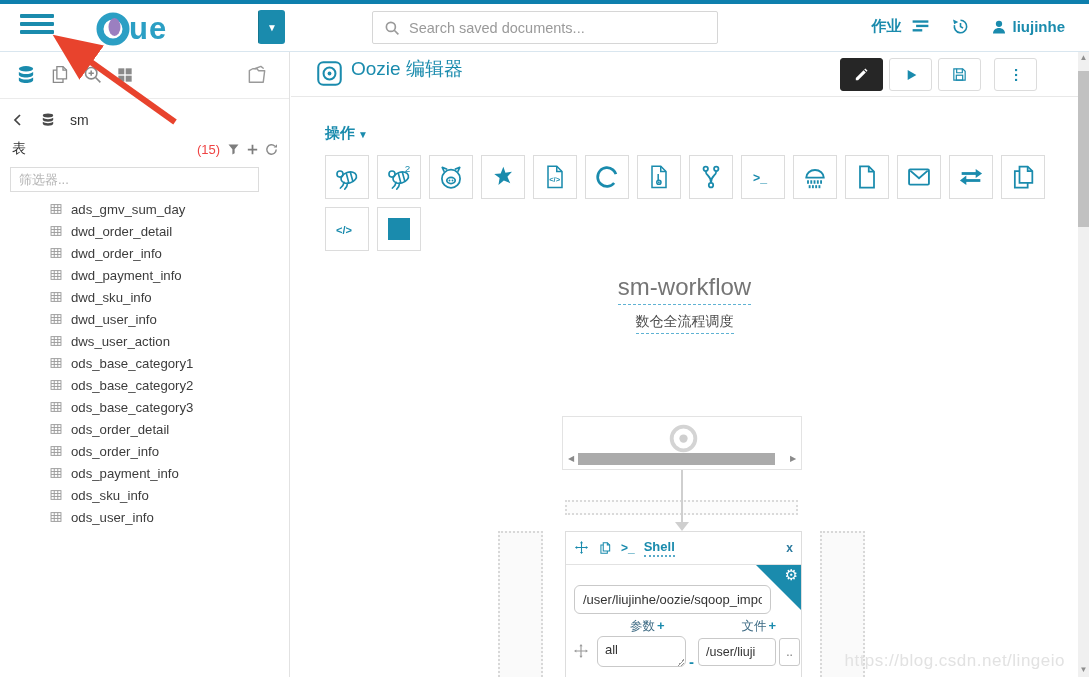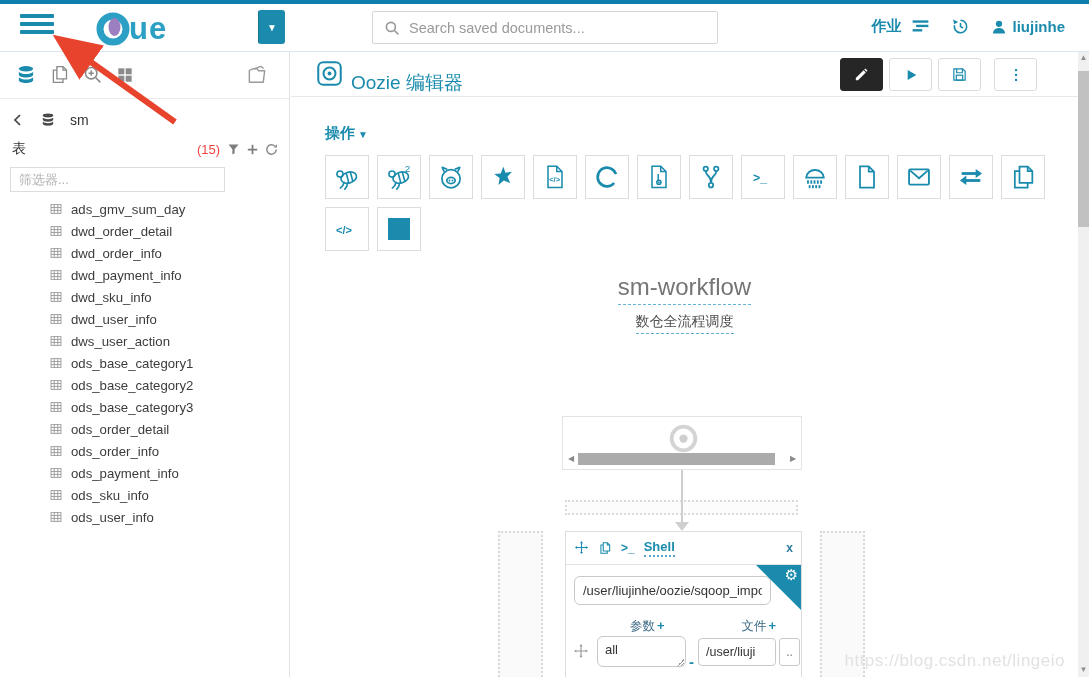--- a/index.html
+++ b/index.html
@@ -33,32 +33,32 @@
   .assist-icons { height:48px; border-bottom:1px solid #ebebeb; display:flex; align-items:center;
                   padding:0 20px 0 15px; gap:12px; }
   .assist-icons .sp { margin-left:auto; }
   .crumb { display:flex; align-items:center; gap:14px; padding:13px 0 0 10px; }
   .crumb .nm { font-size:14px; color:#333; }
   .thead { display:flex; align-items:center; padding:12px 10px 0 12px; }
   .thead .t { font-size:14px; color:#333; }
   .thead .right { margin-left:auto; display:flex; align-items:center; gap:4px; }
   .thead .cnt { font-size:13px; color:#ef4444; margin-right:2px; }
   .filter { margin:9px 9px 0 10px; }
-  .filter input { width:215px; height:25px; border:1px solid #dcdcdc; border-radius:0; padding:8px 8px;
+  .filter input { width:249px; height:25px; border:1px solid #dcdcdc; border-radius:0; padding:8px 8px;
                   font-size:13px; color:#555; outline:none; font-family:"Liberation Sans",sans-serif; }
   .filter input::placeholder { color:#b3b3b3; }
   .tlist { padding-top:6px;margin-left:36px; }
   .trow { display:flex; align-items:center; height:22px; padding-left:13px; gap:8px; cursor:pointer; }
   .tname { font-size:13.2px; color:#3c3c3c; }
 
   
   .main { position:absolute; left:291px; top:51px; width:787px; height:626px; background:#fff; overflow:hidden; }
   .mhead { position:absolute; left:0; top:0; width:787px; height:46px; border-bottom:1px solid #e8e8e8; }
   .mhead .badge { position:absolute; left:25px; top:9px; }
-  .mhead .title { position:absolute; left:60px; top:19px; font-size:19px; color:#1a8bad; }
+  .mhead .title { position:absolute; left:60px; top:5px; font-size:19px; color:#1a8bad; }
   .mbtns { position:absolute; right:41px; top:7px; display:flex; }
   .btn { width:43px; height:33px; border:1px solid #dcdcdc; border-radius:3px; background:#fff;
          display:flex; align-items:center; justify-content:center; cursor:pointer; margin-left:6px; }
   .btn.dark { background:#262626; border-color:#262626; }
   .btn.gap { margin-left:13px; }
 
   .actions-label { position:absolute; left:34px; top:73px; font-size:15px; font-weight:bold; color:#1a8bad;
                    cursor:pointer; }
   .actions-label .cr { font-size:10px; margin-left:3px; }
   .arow { position:absolute; left:34px; display:flex; gap:8px; }
@@ -96,21 +96,21 @@
   .shell-node { position:absolute; left:274px; top:480px; width:237px; height:152px; border:1px solid #ddd; background:#fff; }
   .sn-head { height:31px; display:flex; align-items:center; padding:0 8px; gap:9px; }
   .sn-prompt { color:#1a8bad; font-weight:bold; font-size:12px; }
   .sn-label { color:#1a8bad; font-weight:bold; font-size:13px; border-bottom:2px dotted #58aac9;
               padding-bottom:1px; cursor:text; }
   .sn-close { margin-left:auto; color:#2b7a9e; font-weight:bold; font-size:12px; cursor:pointer; }
   .sn-body { position:absolute; left:0; top:32px; right:0; bottom:0; border-top:1px solid #e2e2e2; }
   .ribbon { position:absolute; right:0; top:0; width:0; height:0;
             border-left:45px solid transparent; border-top:45px solid #1a8bad; z-index:3; cursor:pointer; }
   .ribbon-gear { position:absolute; right:3px; top:1px; color:#fff; font-size:15px; z-index:4; cursor:pointer; }
-  .sn-path { position:absolute; left:8px; top:11px; width:197px; height:29px; border:1px solid #c9c9c9;
+  .sn-path { position:absolute; left:8px; top:20px; width:197px; height:29px; border:1px solid #c9c9c9;
              border-radius:6px; padding:0 8px; font-size:13px; color:#333; outline:none; background:#fff;
              white-space:nowrap; overflow:hidden; font-family:"Liberation Sans",sans-serif;text-align:center; }
   .sn-lblrow { position:absolute; left:25px; top:53px; width:220px; display:flex;margin-left:39px; }
   .sn-lbl { font-size:12.5px; color:#3e6b84; }
   .sn-lbl .plus { color:#1a8bad; font-weight:bold; font-size:13px; margin-left:2px; cursor:pointer; }
   .sn-lbl.f { margin-left:77px; }
   .sn-handle { position:absolute; left:7px; top:78px; }
   .sn-param { position:absolute; left:31px; top:71px; width:89px; height:31px; border:1px solid #c9c9c9;
               border-radius:6px; font-size:13px; color:#333; padding:5px 7px; resize:none; outline:none;
               font-family:"Liberation Sans",sans-serif; overflow:hidden; }

